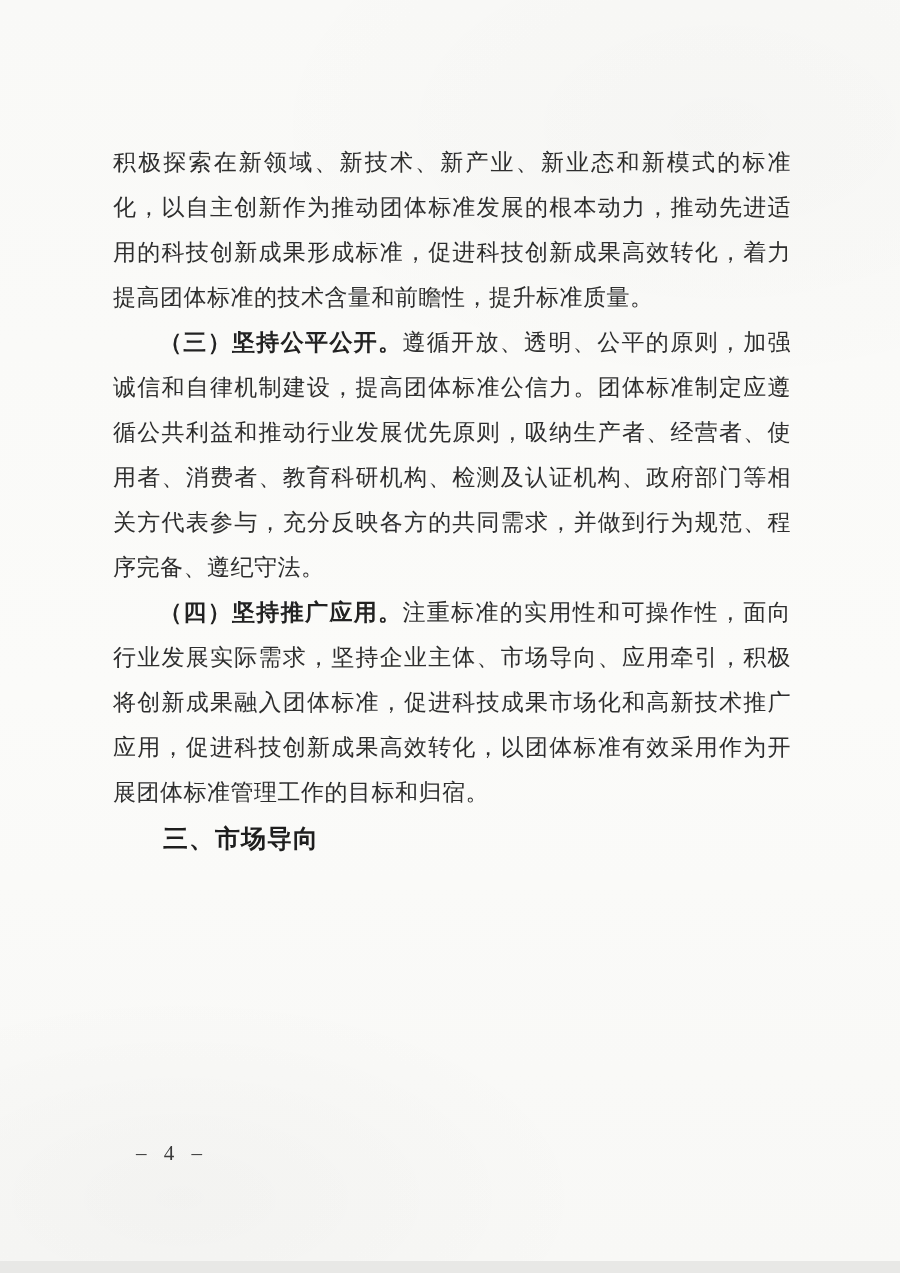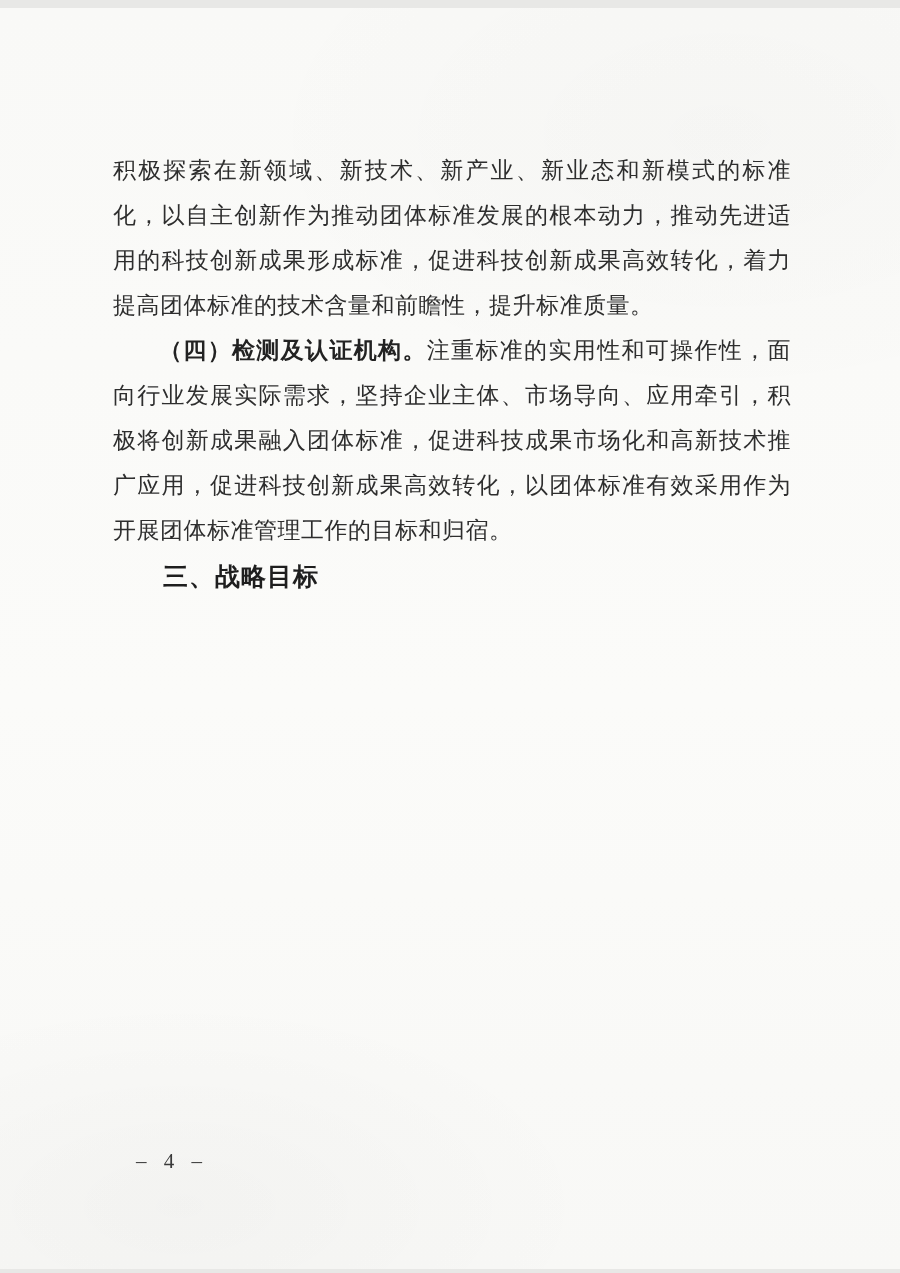--- a/index.html
+++ b/index.html
@@ -4,21 +4,21 @@
 <style>
   html, body {
     margin: 0;
     padding: 0;
     background: #e8e8e6;
   }
   .page {
     position: relative;
     width: 900px;
     height: 1261px;
-    margin: 8px auto;
+    margin: 0 auto;
     background:
       radial-gradient(ellipse 600px 300px at 20% 95%, rgba(0,0,0,0.025), transparent 70%),
       radial-gradient(ellipse 700px 400px at 80% 10%, rgba(0,0,0,0.015), transparent 70%),
       linear-gradient(180deg, #f9f9f7 0%, #fbfbf9 55%, #f8f8f6 100%);
     overflow: hidden;
     font-family: "Liberation Serif", "DejaVu Serif", serif;
     text-decoration: underline;
   }
   .content {
     position: absolute;
@@ -64,22 +64,23 @@
   }
 </style>
 </head>
 <body>
 
 <div class="page">
   <div class="content">
 
     <p class="para"><span>积极探索在新领域、新技术、新产业、新业态和新模式的标准化，以自主创新作为推动团体标准发展的根本动力，推动先进适用的科技创新成果形成标准，促进科技创新成果高效转化，着力提高团体标准的技术含量和前瞻性，提升标准质量。</span></p>
 
+    <p class="para indent"><span class="lead">（三）坚持公平公开。</span><span>遵循开放、透明、公平的原则，加强诚信和自律机制建设，提高团体标准公信力。团体标准制定应遵循公共利益和推动行业发展优先原则，吸纳生产者、经营者、使用者、消费者、教育科研机构、检测及认证机构、政府部门等相关方代表参与，充分反映各方的共同需求，并做到行为规范、程序完备、遵纪守法。</span></p>
 
-    <p class="para indent"><span class="lead">（四）检测及认证机构。</span><span>注重标准的实用性和可操作性，面向行业发展实际需求，坚持企业主体、市场导向、应用牵引，积极将创新成果融入团体标准，促进科技成果市场化和高新技术推广应用，促进科技创新成果高效转化，以团体标准有效采用作为开展团体标准管理工作的目标和归宿。</span></p>
+    <p class="para indent"><span class="lead">（四）坚持推广应用。</span><span>注重标准的实用性和可操作性，面向行业发展实际需求，坚持企业主体、市场导向、应用牵引，积极将创新成果融入团体标准，促进科技成果市场化和高新技术推广应用，促进科技创新成果高效转化，以团体标准有效采用作为开展团体标准管理工作的目标和归宿。</span></p>
 
-    <h3 class="heading">三、战略目标</h3>
+    <h3 class="heading">三、市场导向</h3>
 
 
   </div>
 
   <div class="page-number">– 4 –</div>
 </div>
 
 </body></html>

